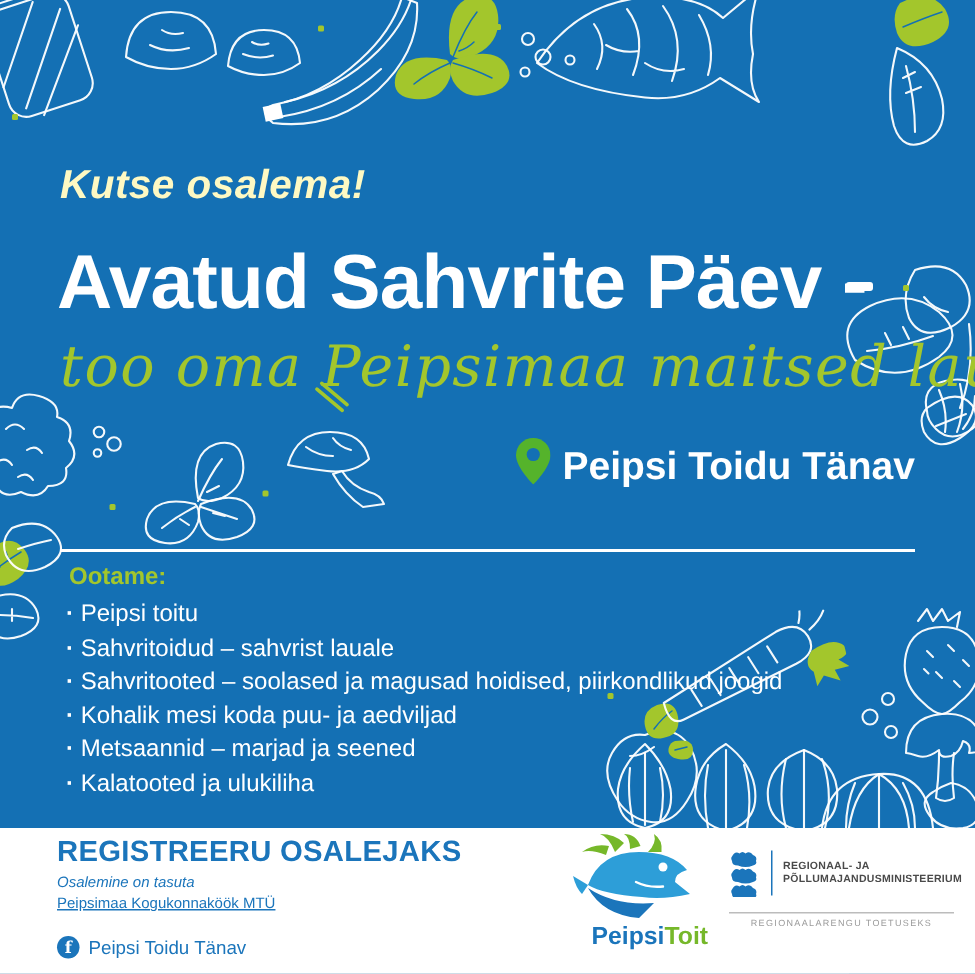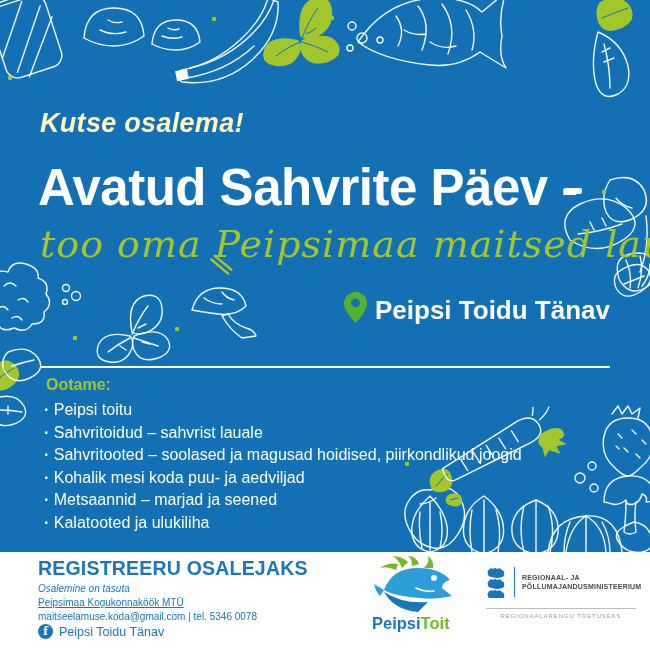--- a/index.html
+++ b/index.html
@@ -25,21 +25,21 @@
               font-size:16px;line-height:22.6px;z-index:3;}
   .offer-list li::before{content:"·  ";font-weight:700;}
   
   .footer{position:absolute;top:552px;left:0;width:566px;height:97px;background:#fff;}
   .reg-head{position:absolute;left:38px;top:5px;color:#1B75BB;font-size:19.5px;font-weight:700;letter-spacing:.2px;}
   .f-line{position:absolute;left:38px;color:#1B75BB;font-size:10px;}
   .f-italic{font-style:italic;}
   .fb-row{position:absolute;left:38px;top:72px;display:flex;align-items:center;color:#1B75BB;font-size:12.5px;}
   .fb-icon{width:15px;height:15px;border-radius:50%;background:#1B75BB;color:#fff;font-size:11px;font-weight:700;
            display:flex;align-items:center;justify-content:center;margin-right:6px;font-family:"DejaVu Serif",serif;}
-  .pt-logo{position:absolute;left:372px;top:4px;width:100px;text-align:left;}
+  .pt-logo{position:absolute;left:372px;top:4px;width:100px;text-align:right;}
   .pt-text{font-size:16.5px;font-weight:700;margin-top:-2px;}
   .pt-text .b{color:#1B75BB;}
   .pt-text .g{color:#76B82A;}
   .ministry{position:absolute;left:486px;top:14px;width:156px;}
   .ministry-row{display:flex;align-items:center;}
   .lions{margin-right:6px;}
   .vline{width:1px;height:30px;background:#1B75BB;margin-right:7px;}
   .min-name{font-size:7px;font-weight:700;color:#4a4a4a;line-height:1.3;letter-spacing:.2px;}
   .min-rule{width:150px;height:1px;background:#bcbcbc;margin-top:10px;}
   .min-sub{margin-top:4px;font-size:6px;color:#9a9a9a;letter-spacing:.9px;text-align:center;width:150px;}
@@ -253,21 +253,20 @@
       <li>Kohalik mesi koda puu- ja aedviljad</li>
       <li>Metsaannid – marjad ja seened</li>
       <li>Kalatooted ja ulukiliha</li>
     </ul>
   </div>
 
   <div class="footer">
     <div class="reg-head">REGISTREERU OSALEJAKS</div>
     <div class="f-line f-italic" style="top:31px;">Osalemine on tasuta</div>
     <div class="f-line" style="top:45px;text-decoration:underline;">Peipsimaa Kogukonnaköök MTÜ</div>
-    <div class="f-line" style="top:59px;">maitseelamuse.koda@gmail.com | tel. 5346 0078</div>
     <div class="fb-row">
       <span class="fb-icon">f</span>
       <span>Peipsi Toidu Tänav</span>
     </div>
 
     <div class="pt-logo">
       <svg width="92" height="56" viewBox="0 0 92 56">
         <path d="M30 12 q-4 -10 -10 -12 q10 0 16 6 z" fill="#76B82A"></path>
         <path d="M40 10 q0 -8 -4 -10 q8 0 11 8 z" fill="#76B82A"></path>
         <path d="M24 14 q-10 -4 -16 -2 q8 -6 18 -4 z" fill="#76B82A"></path>

